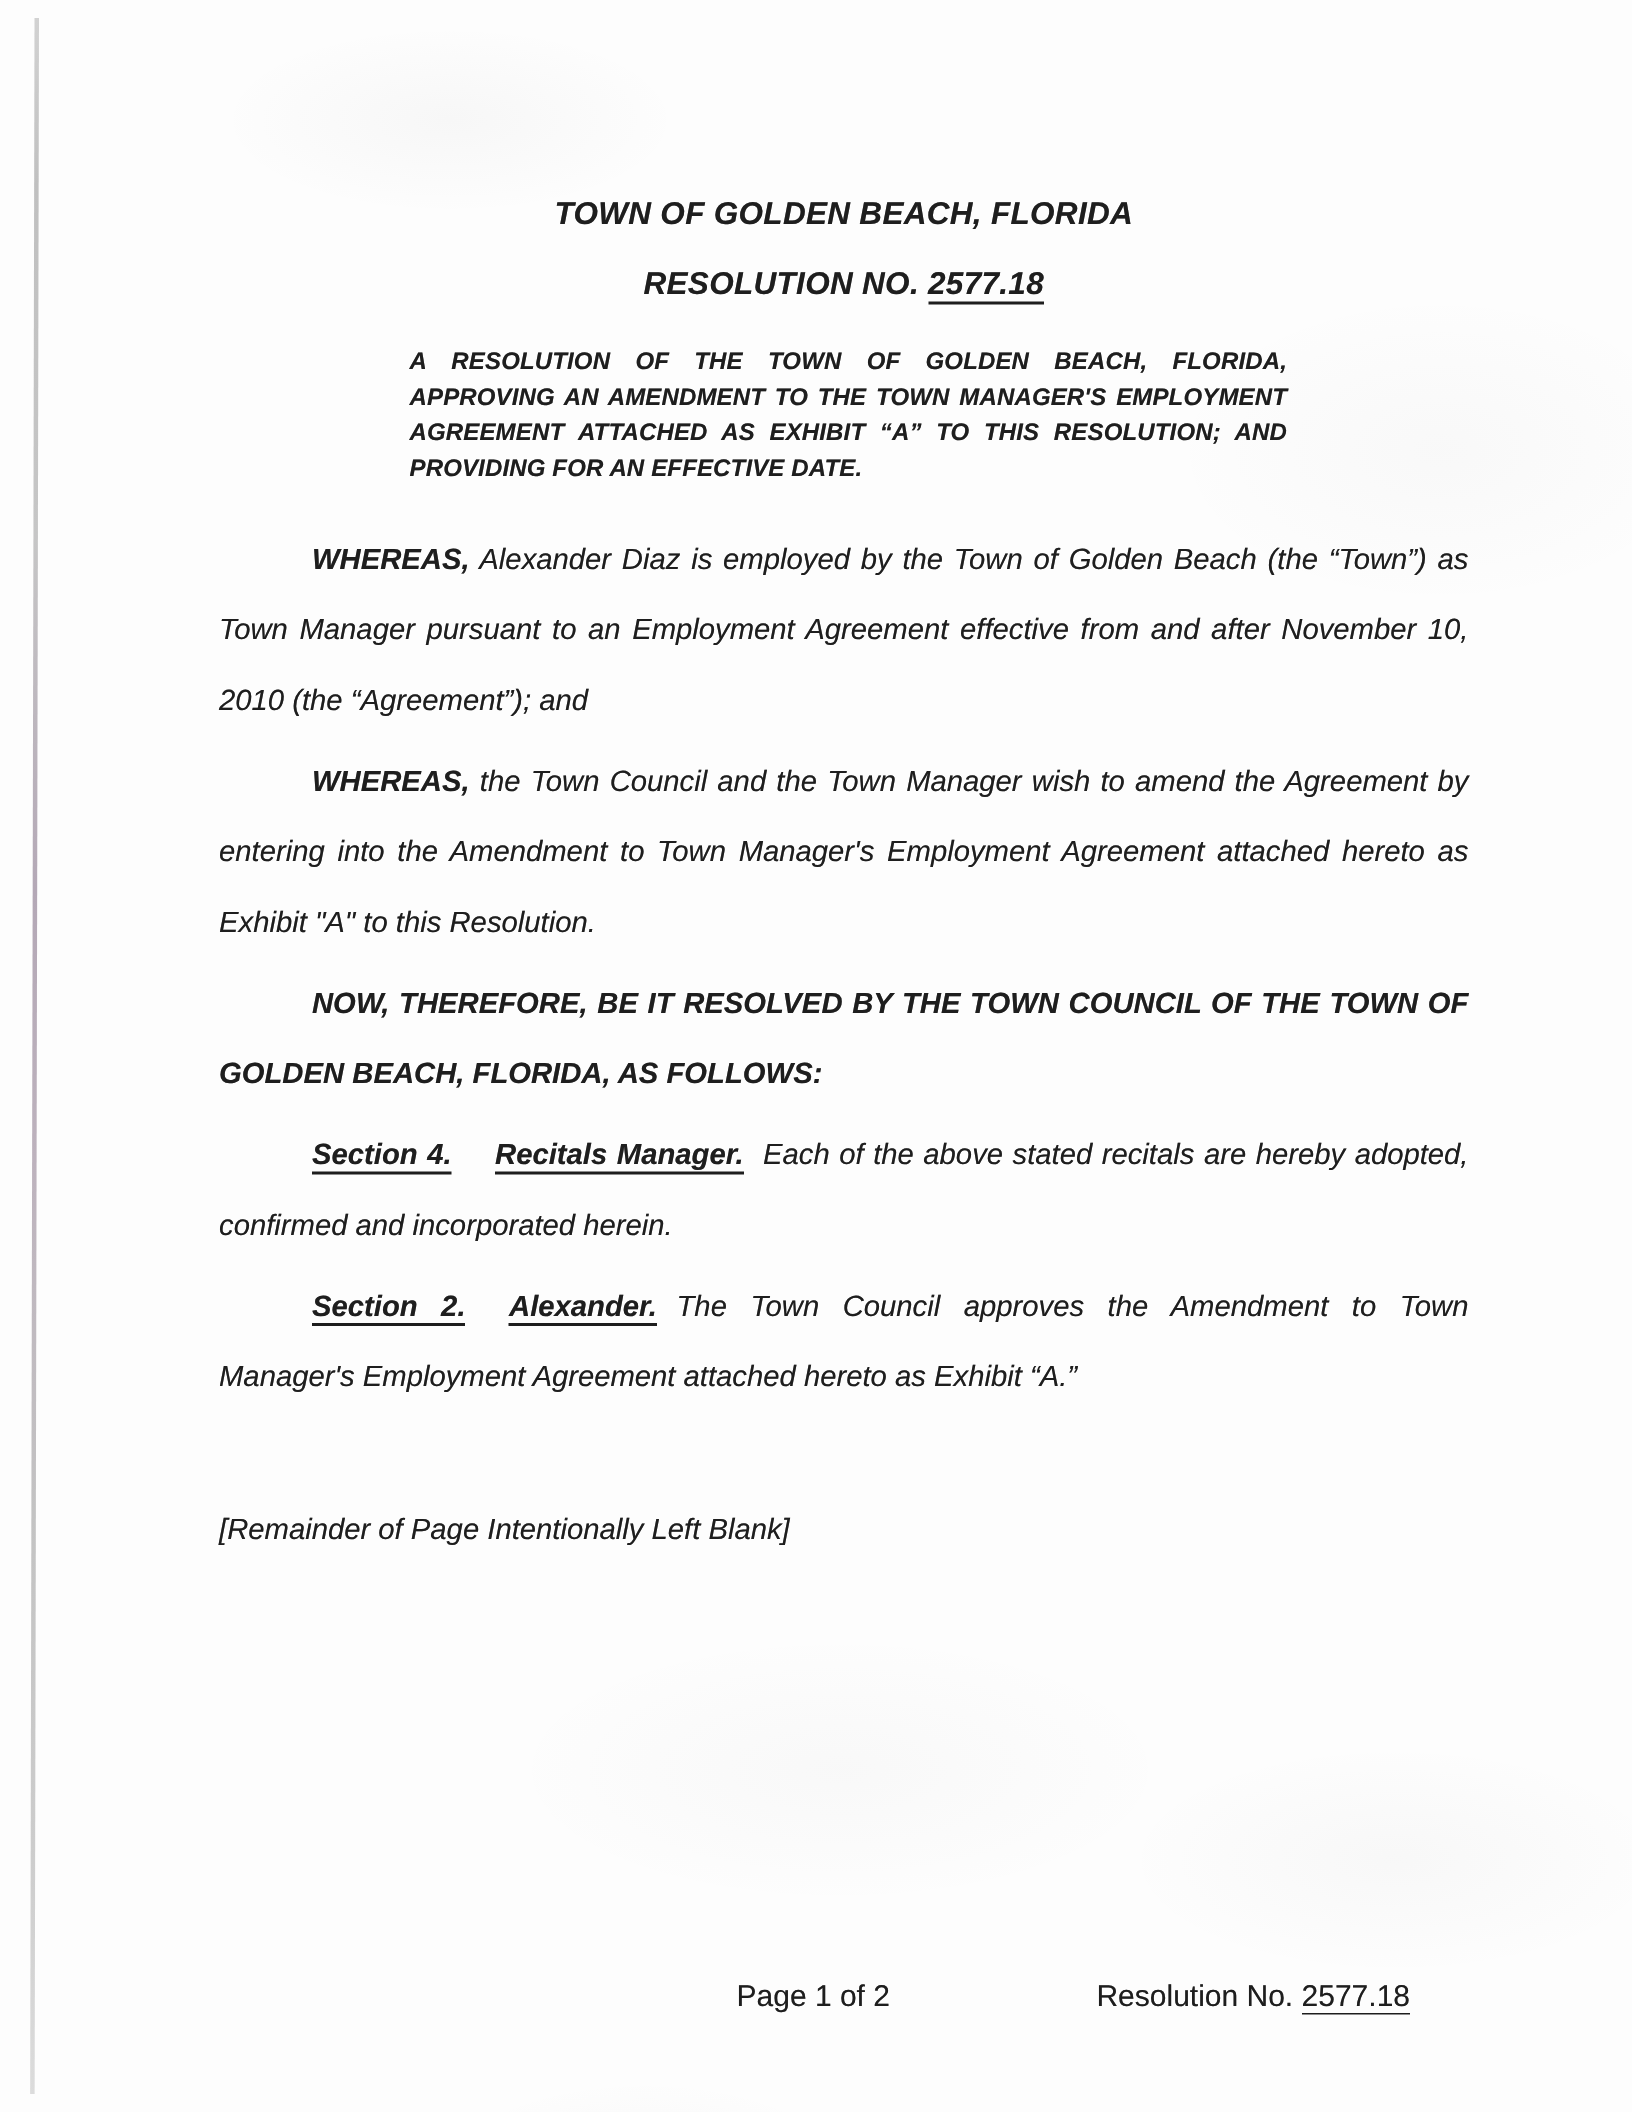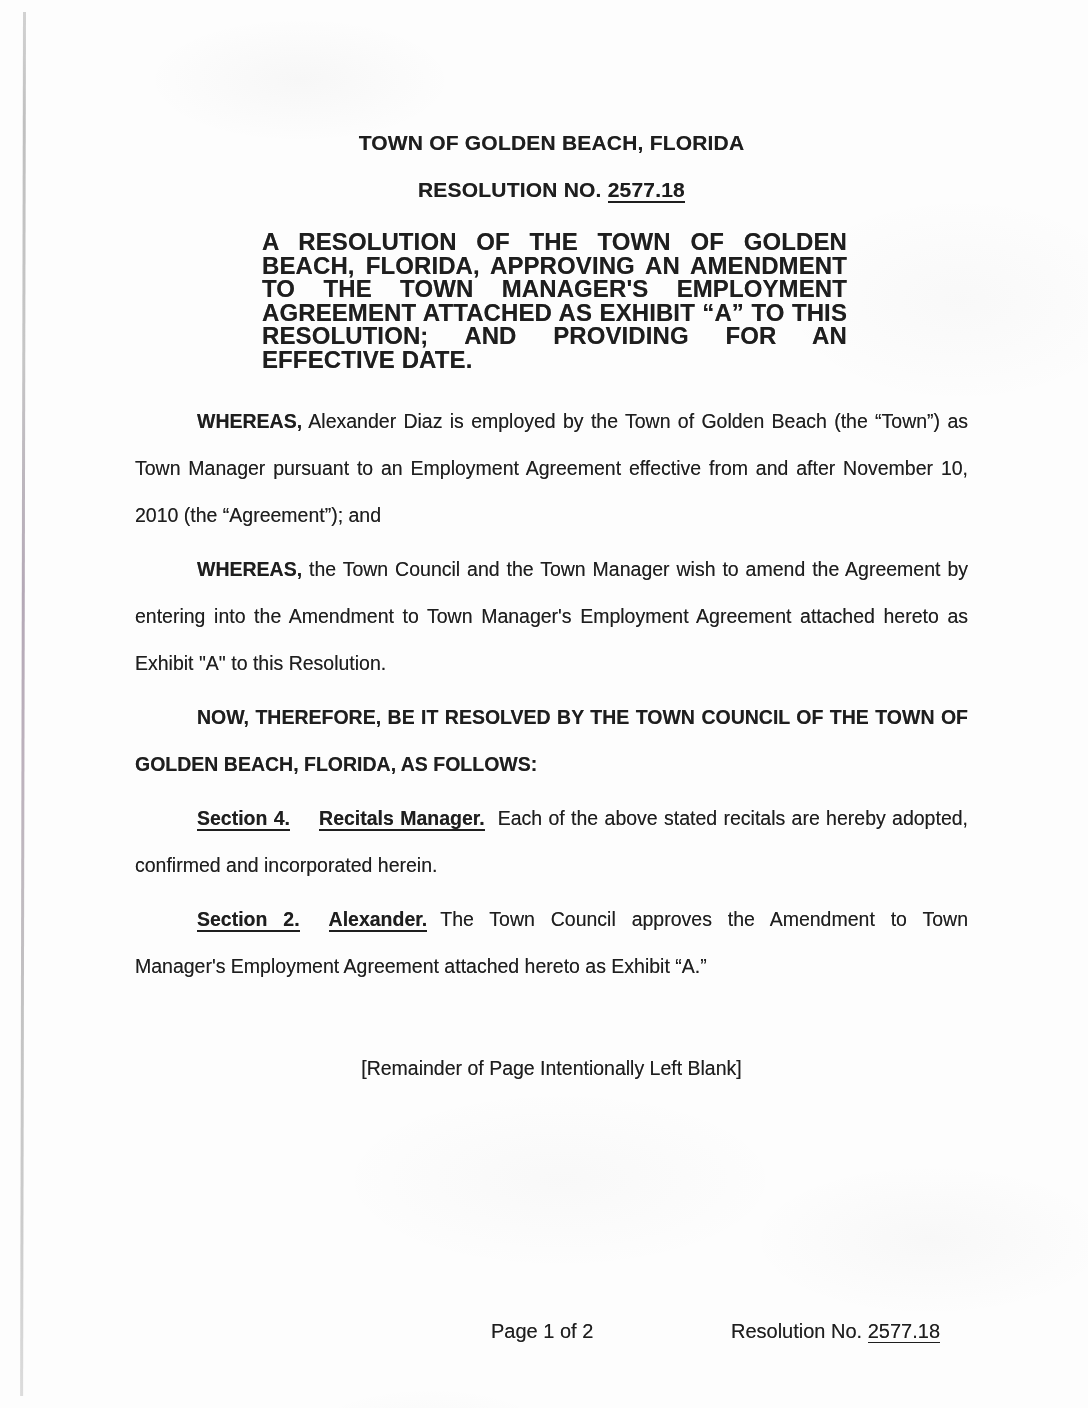--- a/index.html
+++ b/index.html
@@ -32,38 +32,39 @@
     width: 3px;
     background: linear-gradient(to bottom,
       #d2d2d2 0%, #c0c0c0 8%, #c6c6c6 25%,
       #b4a8b6 42%, #bdb2bd 55%,
       #c3c3c3 72%, #cccccc 88%, #dcdcdc 100%);
     transform: rotate(0.12deg);
     transform-origin: top center;
   }
   .doc {
     position: absolute;
-    left: 135px;
+    left: 146px;
     top: 131px;
     width: 833px;
     text-shadow: 0 0 0.4px rgba(20,20,20,0.55);
+    font-style: italic;
   }
   .title-line {
     text-align: center;
     font-weight: bold;
     font-size: 21px;
     line-height: 24px;
     margin: 0 0 23px 0;
     letter-spacing: 0.2px;
   }
   .caption {
     margin: 28px 0 26px 127px;
     width: 585px;
     font-weight: bold;
-    font-size: 24px;
+    font-size: 16px;
     line-height: 23.6px;
     text-align: justify;
     letter-spacing: 0.1px;
   }
   .body-p {
     margin: 0 0 7px 0;
     font-size: 19.5px;
     line-height: 47px;
     text-align: justify;
     text-indent: 62px;
@@ -77,21 +78,20 @@
     margin-right: 29px;
   }
   .sec-title {
     font-weight: bold;
     border-bottom: 2px solid #1e1e1e;
     margin-right: 13px;
   }
   .remainder {
     margin: 55px 0 0 0;
     font-size: 19.5px;
-    text-align: center;
     text-indent: 0;
   }
   .footer {
     position: absolute;
     left: 135px;
     top: 1320px;
     width: 833px;
     height: 26px;
     font-size: 20px;
   }

